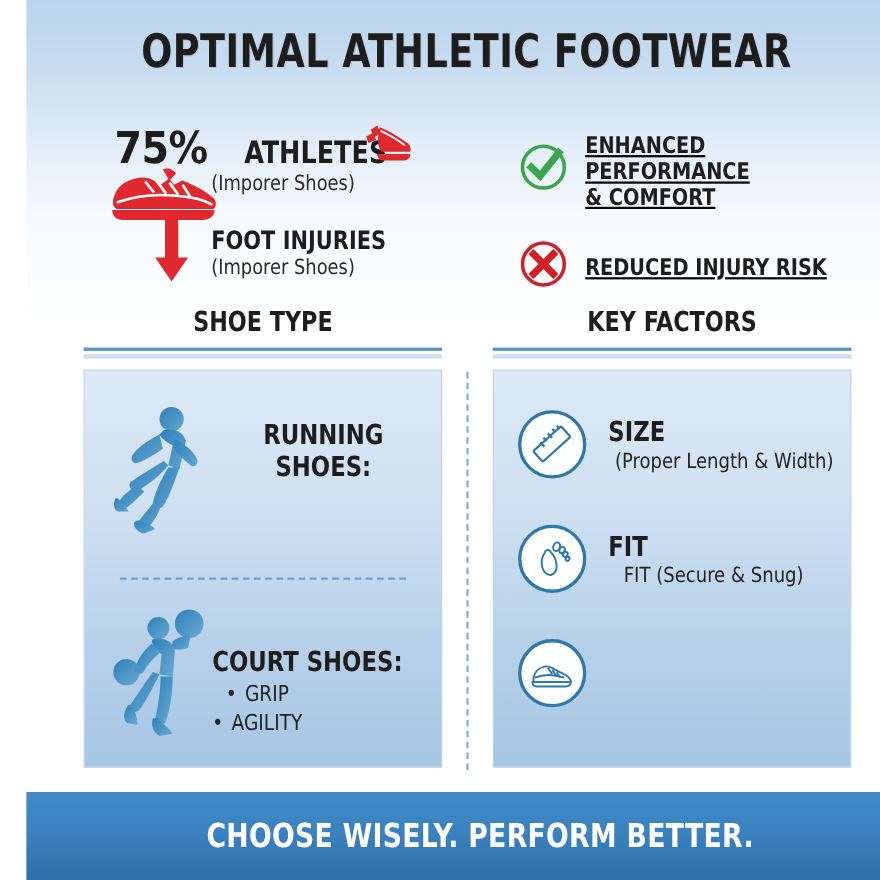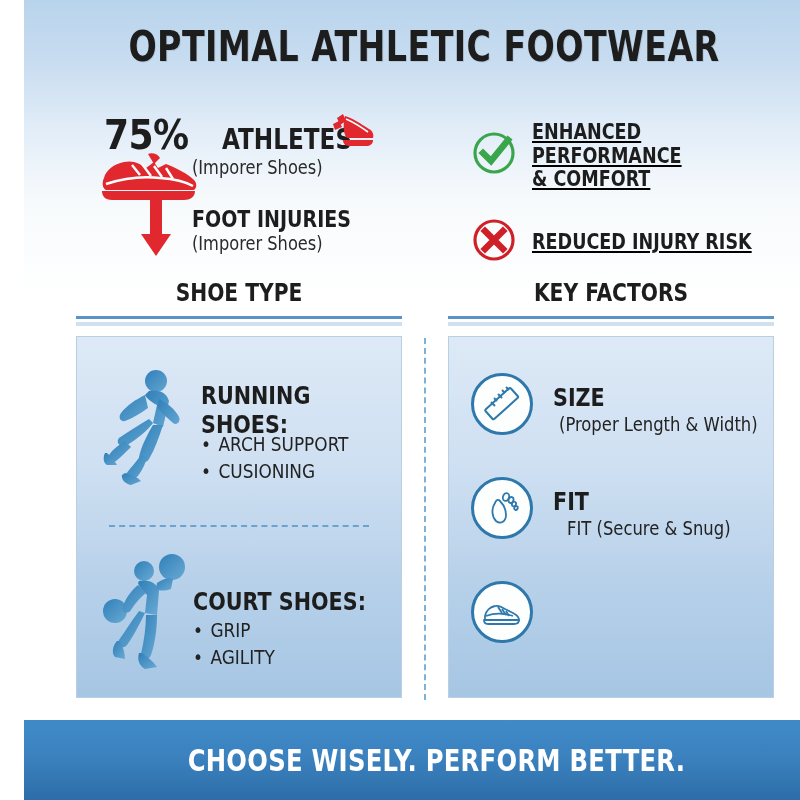--- a/index.html
+++ b/index.html
@@ -108,21 +108,21 @@
   .panel-left  { left:52px; }
   .panel-right { left:424px; }
 
   .v-divider {
     position:absolute; top:338px; left:400px; width:0;
     height:362px;
     border-left:2px dashed #7fb0d6;
   }
 
   
-  .shoe-block { position:absolute; }
+  .shoe-block { position:absolute;text-align:center; }
   .block-running { top:28px; left:0; width:326px; height:140px; }
   .block-court   { top:212px; left:0; width:326px; height:140px; }
   .athlete-icon { position:absolute; top:0; left:24px; }
   .block-title {
     font-family:"Liberation Sans Narrow","DejaVu Sans Condensed","Liberation Sans", sans-serif;
     font-weight:bold; font-size:25px; color:#1d1d1d;
     transform:scaleX(0.92); transform-origin:left;
   }
   .bullets { list-style:none; }
   .bullets li {
@@ -136,21 +136,21 @@
   .running-bullets { position:absolute; top:66px; left:124px; }
   .court-text { position:absolute; top:38px; left:116px; }
   .court-bullets { position:absolute; top:68px; left:116px; }
 
   .dash-sep {
     position:absolute; top:188px; left:32px; width:260px; height:0;
     border-top:2px dashed #6ba3d0;
   }
 
   
-  .factor-row { position:absolute; display:flex; align-items:flex-end; }
+  .factor-row { position:absolute; display:flex; align-items:center; }
   .f1 { top:36px;  left:22px; }
   .f2 { top:140px; left:22px; }
   .f3 { top:244px; left:22px; }
   .factor-circle {
     width:62px; height:62px; border-radius:50%;
     background:#fdfefe; border:3px solid #2f78ac;
     display:flex; align-items:center; justify-content:center;
     flex:0 0 auto;
   }
   .factor-text { margin-left:20px; margin-top:2px; }
@@ -289,24 +289,20 @@
             <path d="M62 60 C58 72 54 84 48 94 C45 99 38 98 38 92 C40 82 46 70 52 60 Z"></path>
             <path d="M52 58 C46 66 36 74 26 80 C20 83 14 78 18 73 C28 66 38 60 48 54 Z"></path>
             <path d="M46 92 C44 100 40 108 34 114 C30 118 22 115 25 109 C30 102 36 96 40 90 Z"></path>
             <path d="M24 76 C18 80 12 84 8 90 C5 94 10 99 15 96 C20 92 26 86 30 82 Z"></path>
             <path d="M24 108 C30 110 36 112 40 116 L30 120 C24 119 20 114 21 110 Z"></path>
             <path d="M6 88 C10 92 14 96 16 100 L6 100 C2 98 2 92 4 88 Z"></path>
           </g>
         </svg>
       </span>
       <div class="running-text block-title">RUNNING SHOES:</div>
-      <ul class="running-bullets bullets">
-        <li>ARCH SUPPORT</li>
-        <li>CUSIONING</li>
-      </ul>
     </div>
 
     <div class="dash-sep"></div>
 
     <div class="shoe-block block-court">
       <span class="athlete-icon">
         <svg width="92" height="124" viewBox="0 0 92 124">
           <defs>
             <linearGradient id="gr2" x1="0" y1="0" x2="1" y2="1">
               <stop offset="0%" stop-color="#2f7fb8"></stop>

